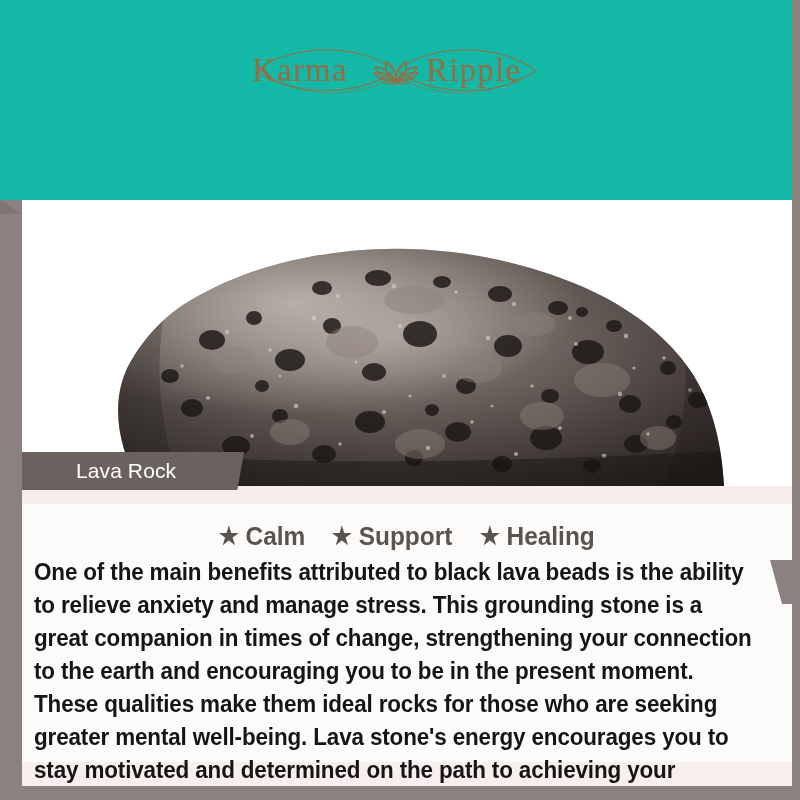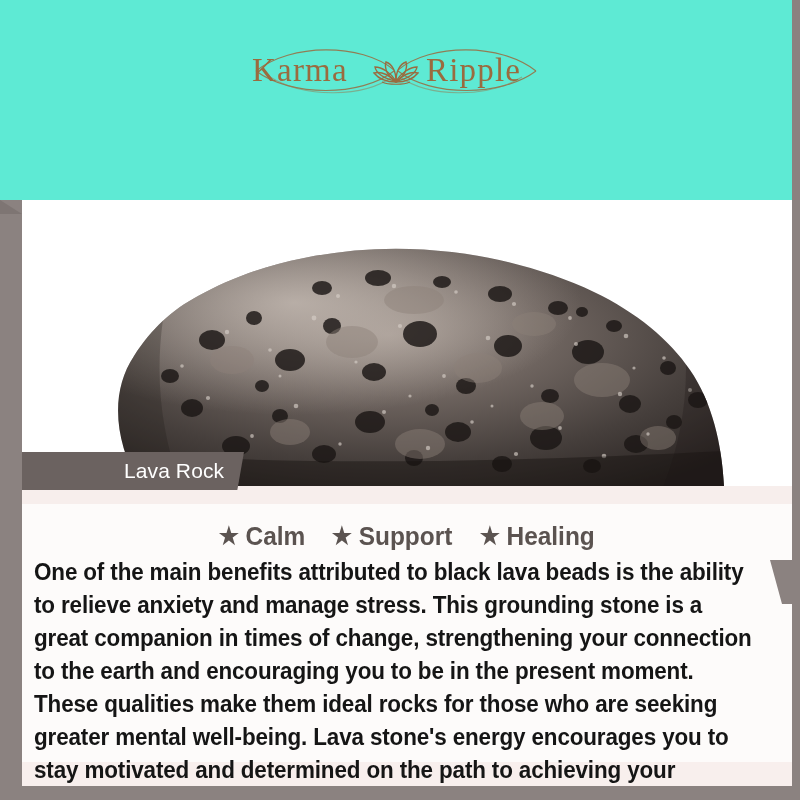--- a/index.html
+++ b/index.html
@@ -24,21 +24,21 @@
     overflow: hidden;
   }
 
   
   .card {
     position: absolute;
     left: 0;
     top: 0;
     width: 792px;
     height: 786px;
-    background: #5eead4;
+    background: #14b8a6;
     overflow: hidden;
   }
 
   
   .frame-right {
     position: absolute;
     right: 0;
     top: 0;
     width: 8px;
     height: 800px;
@@ -142,21 +142,20 @@
     z-index: 6;
     clip-path: polygon(0 0, 100% 0, 97% 100%, 0 100%);
   }
   .caption-text {
     color: #ffffff;
     font-size: 21px;
     font-weight: 400;
     padding-left: 54px;
     letter-spacing: 0.1px;
     white-space: nowrap;
-    margin-left: 48px;
   }
 
   
   .under-strip {
     position: absolute;
     left: 22px;
     top: 486px;
     width: 770px;
     height: 18px;
     background: #f7eeec;

